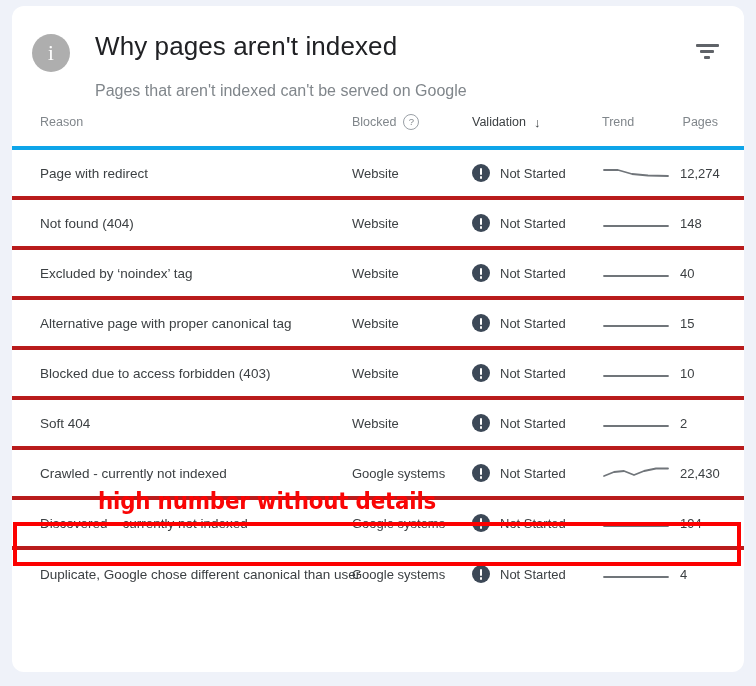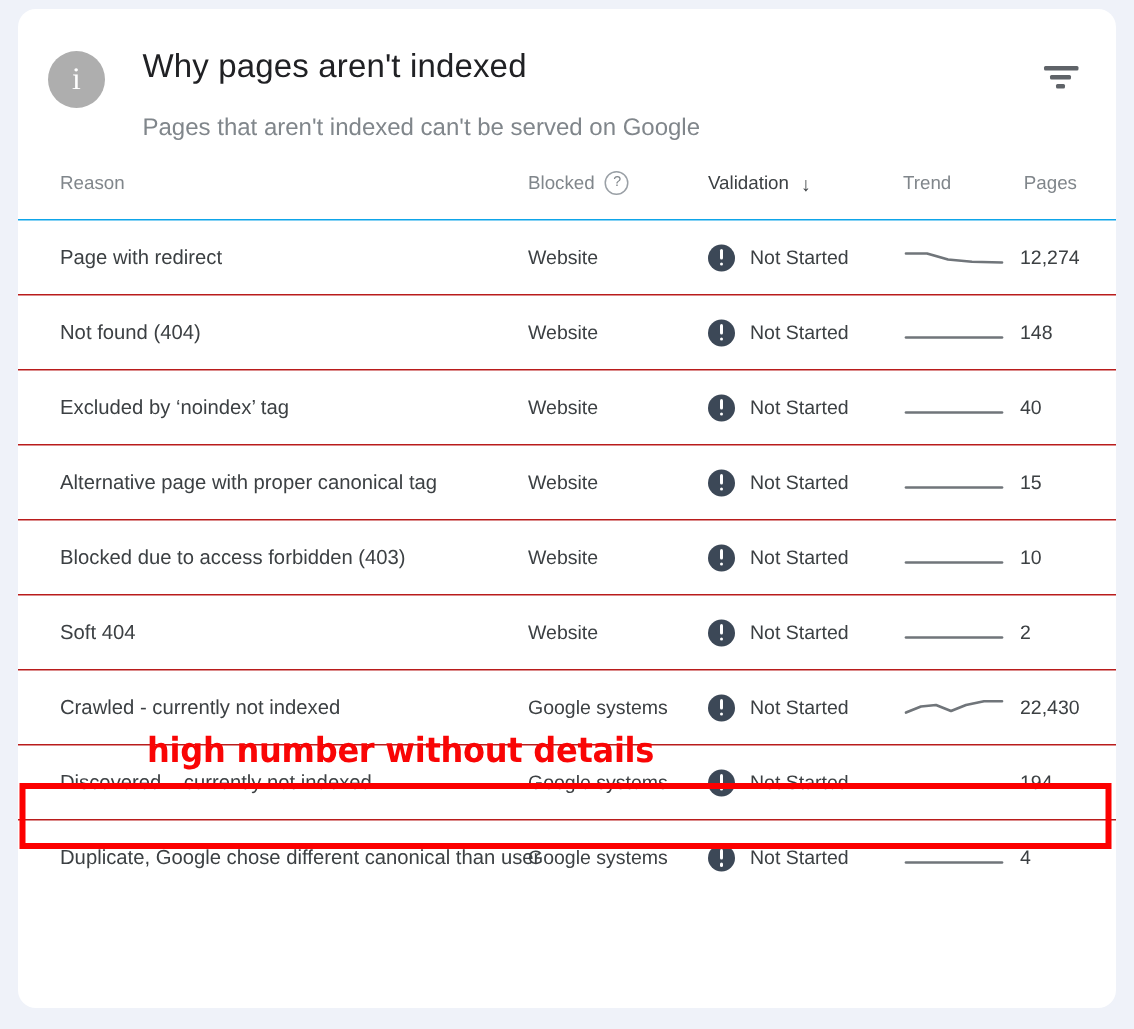--- a/index.html
+++ b/index.html
@@ -56,21 +56,21 @@
     color: #ffffff;
     font-family: "Liberation Serif", serif;
     font-size: 21px;
     line-height: 1;
   }
   .header-text {
     margin-left: 25px;
     padding-top: 2px;
   }
   .header-title {
-    font-size: 22px;
+    font-size: 26px;
     color: #202124;
     line-height: 1.25;
     font-weight: 400;
     letter-spacing: 0.1px;
   }
   .header-sub {
     font-size: 16px;
     color: #80868b;
     margin-top: 18px;
     line-height: 1.3;
@@ -109,21 +109,21 @@
   .col-source   { width: 120px; }
   .col-valid    { width: 130px; }
   .col-trend    { width: 78px;  }
   .col-pages    { width: 64px;  }
 
   thead th {
     height: 48px;
     font-size: 12.5px;
     font-weight: 400;
     color: #80868b;
-    border-bottom: 1px solid #0ea5e9;
+    border-bottom: 4px solid #0ea5e9;
   }
   thead th.sorted { color: #3c4043; }
   thead .cell { display: flex; align-items: center; }
   thead .cell.right { justify-content: flex-end; }
 
   .th-pad-l { padding-left: 28px; }
   .th-pad-r { padding-right: 26px; }
 
   .q-icon {
     display: inline-block;
@@ -147,21 +147,21 @@
     line-height: 1;
   }
   .sort-arrow {
     margin-left: 8px;
     font-size: 13px;
     color: #3c4043;
     line-height: 1;
   }
 
   tbody tr { height: 50px; }
-  tbody tr td { border-bottom: 1px solid #b91c1c; }
+  tbody tr td { border-bottom: 4px solid #b91c1c; }
   tbody tr:last-child td { border-bottom: none; }
 
   .reason-txt {
     font-size: 13.5px;
     color: #3c4043;
     padding-left: 28px;
     white-space: nowrap;
   }
   .source-txt {
     font-size: 13px;

